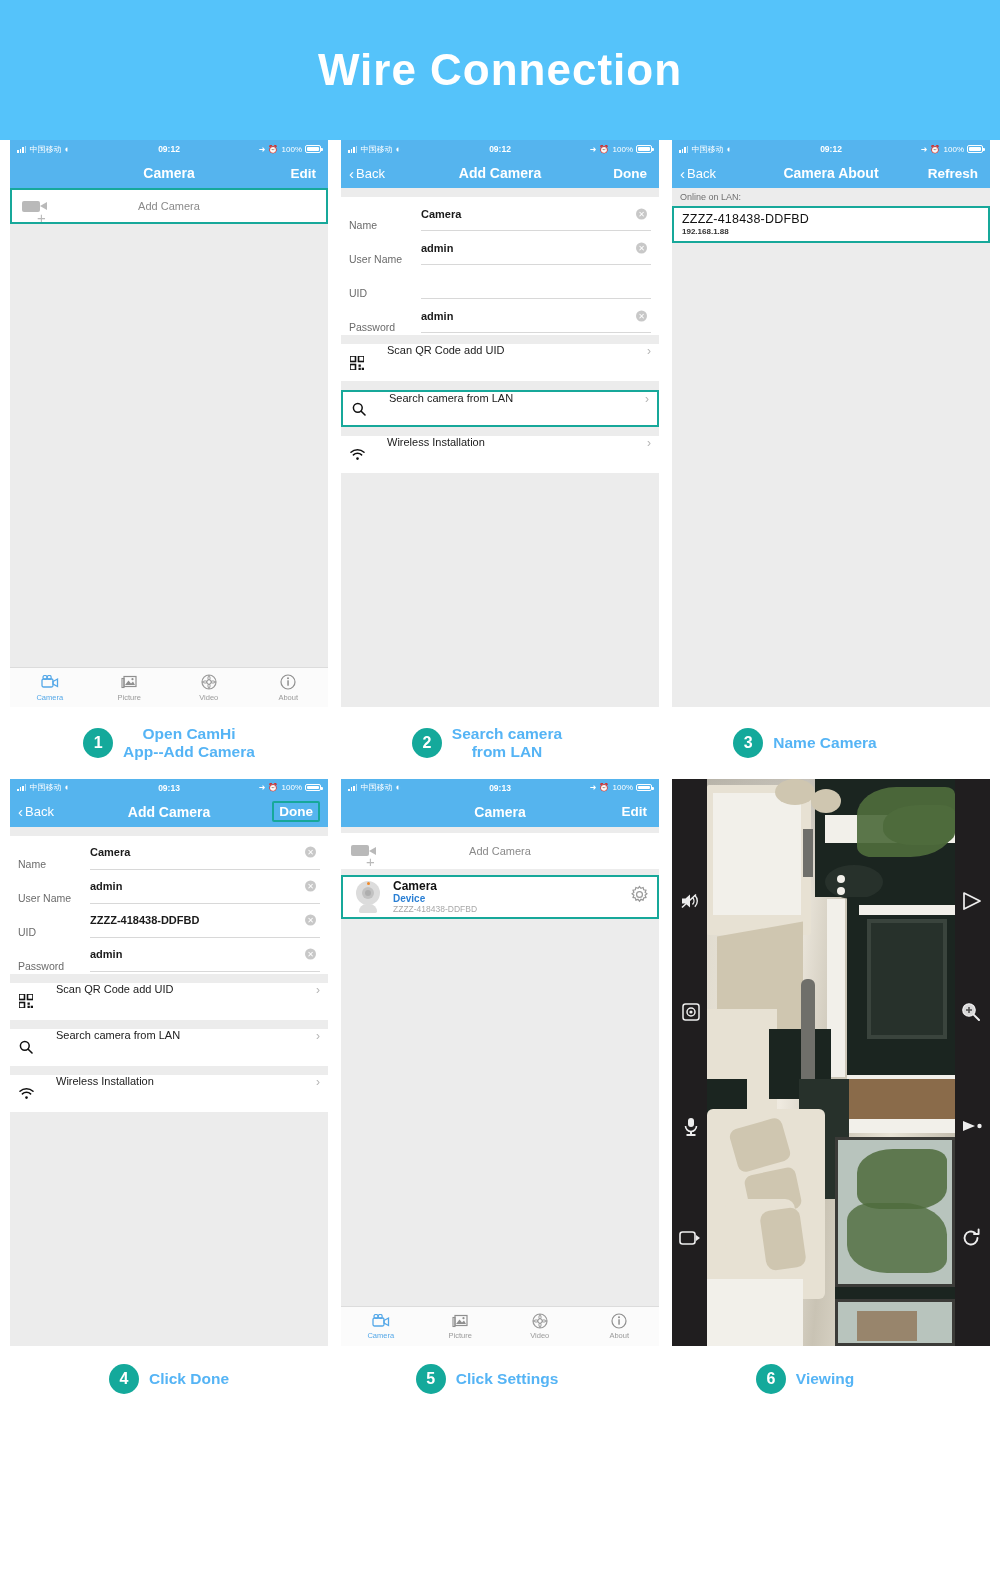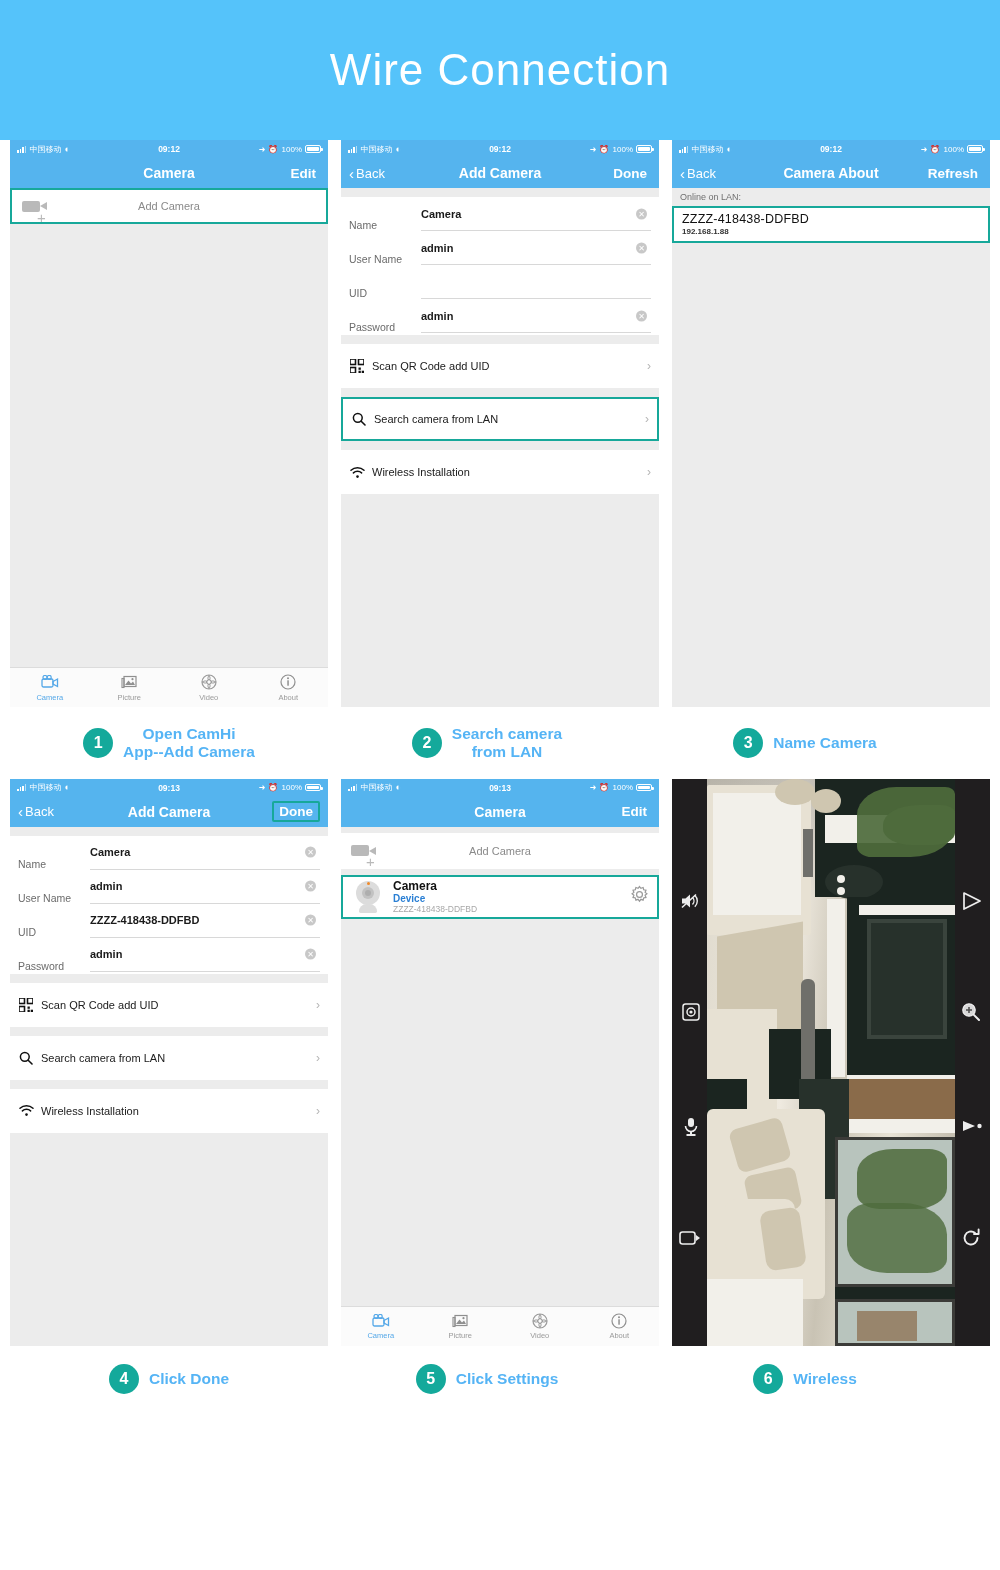--- a/index.html
+++ b/index.html
@@ -13,21 +13,21 @@
 
   
   .banner {
     width: 1000px; height: 140px;
     background: #55c3fa;
     display: flex; align-items: center; justify-content: center;
   }
   .banner-title {
     color: #ffffff;
     font-size: 44px;
-    font-weight: normal;
+    font-weight: bold;
     letter-spacing: 1px;
   }
 
   
   .grid {
     position: absolute;
     left: 0; top: 140px;
     width: 1000px;
   }
   .row {
@@ -159,23 +159,23 @@
   }
   .frow-value { font-size: 11px; color: #1a1a1a; font-weight: bold; }
   .clear-x {
     position: absolute; right: 4px; top: 50%; transform: translateY(-50%);
     width: 11px; height: 11px; border-radius: 50%; background: #c8c8c8;
     color: #fff; font-size: 8px; line-height: 11px; text-align: center;
   }
 
   
   .actrow {
-    height: 44px; background: #fff;
-    display: flex; align-items: center;
-    padding: 0 8px; gap: 7px;
+    height: 37px; background: #fff;
+    display: flex; 
+    padding: 0 8px; gap: 22px;
     position: relative;
   }
   .actrow.hl { border: 2px solid #17a89a; }
   .actrow-label { font-size: 11px; color: #202020; }
   .actrow-arrow {
     margin-left: auto; color: #b5b5b5; font-size: 12px; font-weight: 300;
   }
   .ico { width: 16px; display:flex; align-items:center; justify-content:center; }
 
   
@@ -893,16 +893,16 @@
     <div class="step">
       <div class="step-num">4</div>
       <div class="step-text">Click Done</div>
     </div>
     <div class="step">
       <div class="step-num">5</div>
       <div class="step-text">Click Settings</div>
     </div>
     <div class="step">
       <div class="step-num">6</div>
-      <div class="step-text">Wireless</div>
+      <div class="step-text">Viewing</div>
     </div>
   </div>
 </div>
 
 </body></html>

